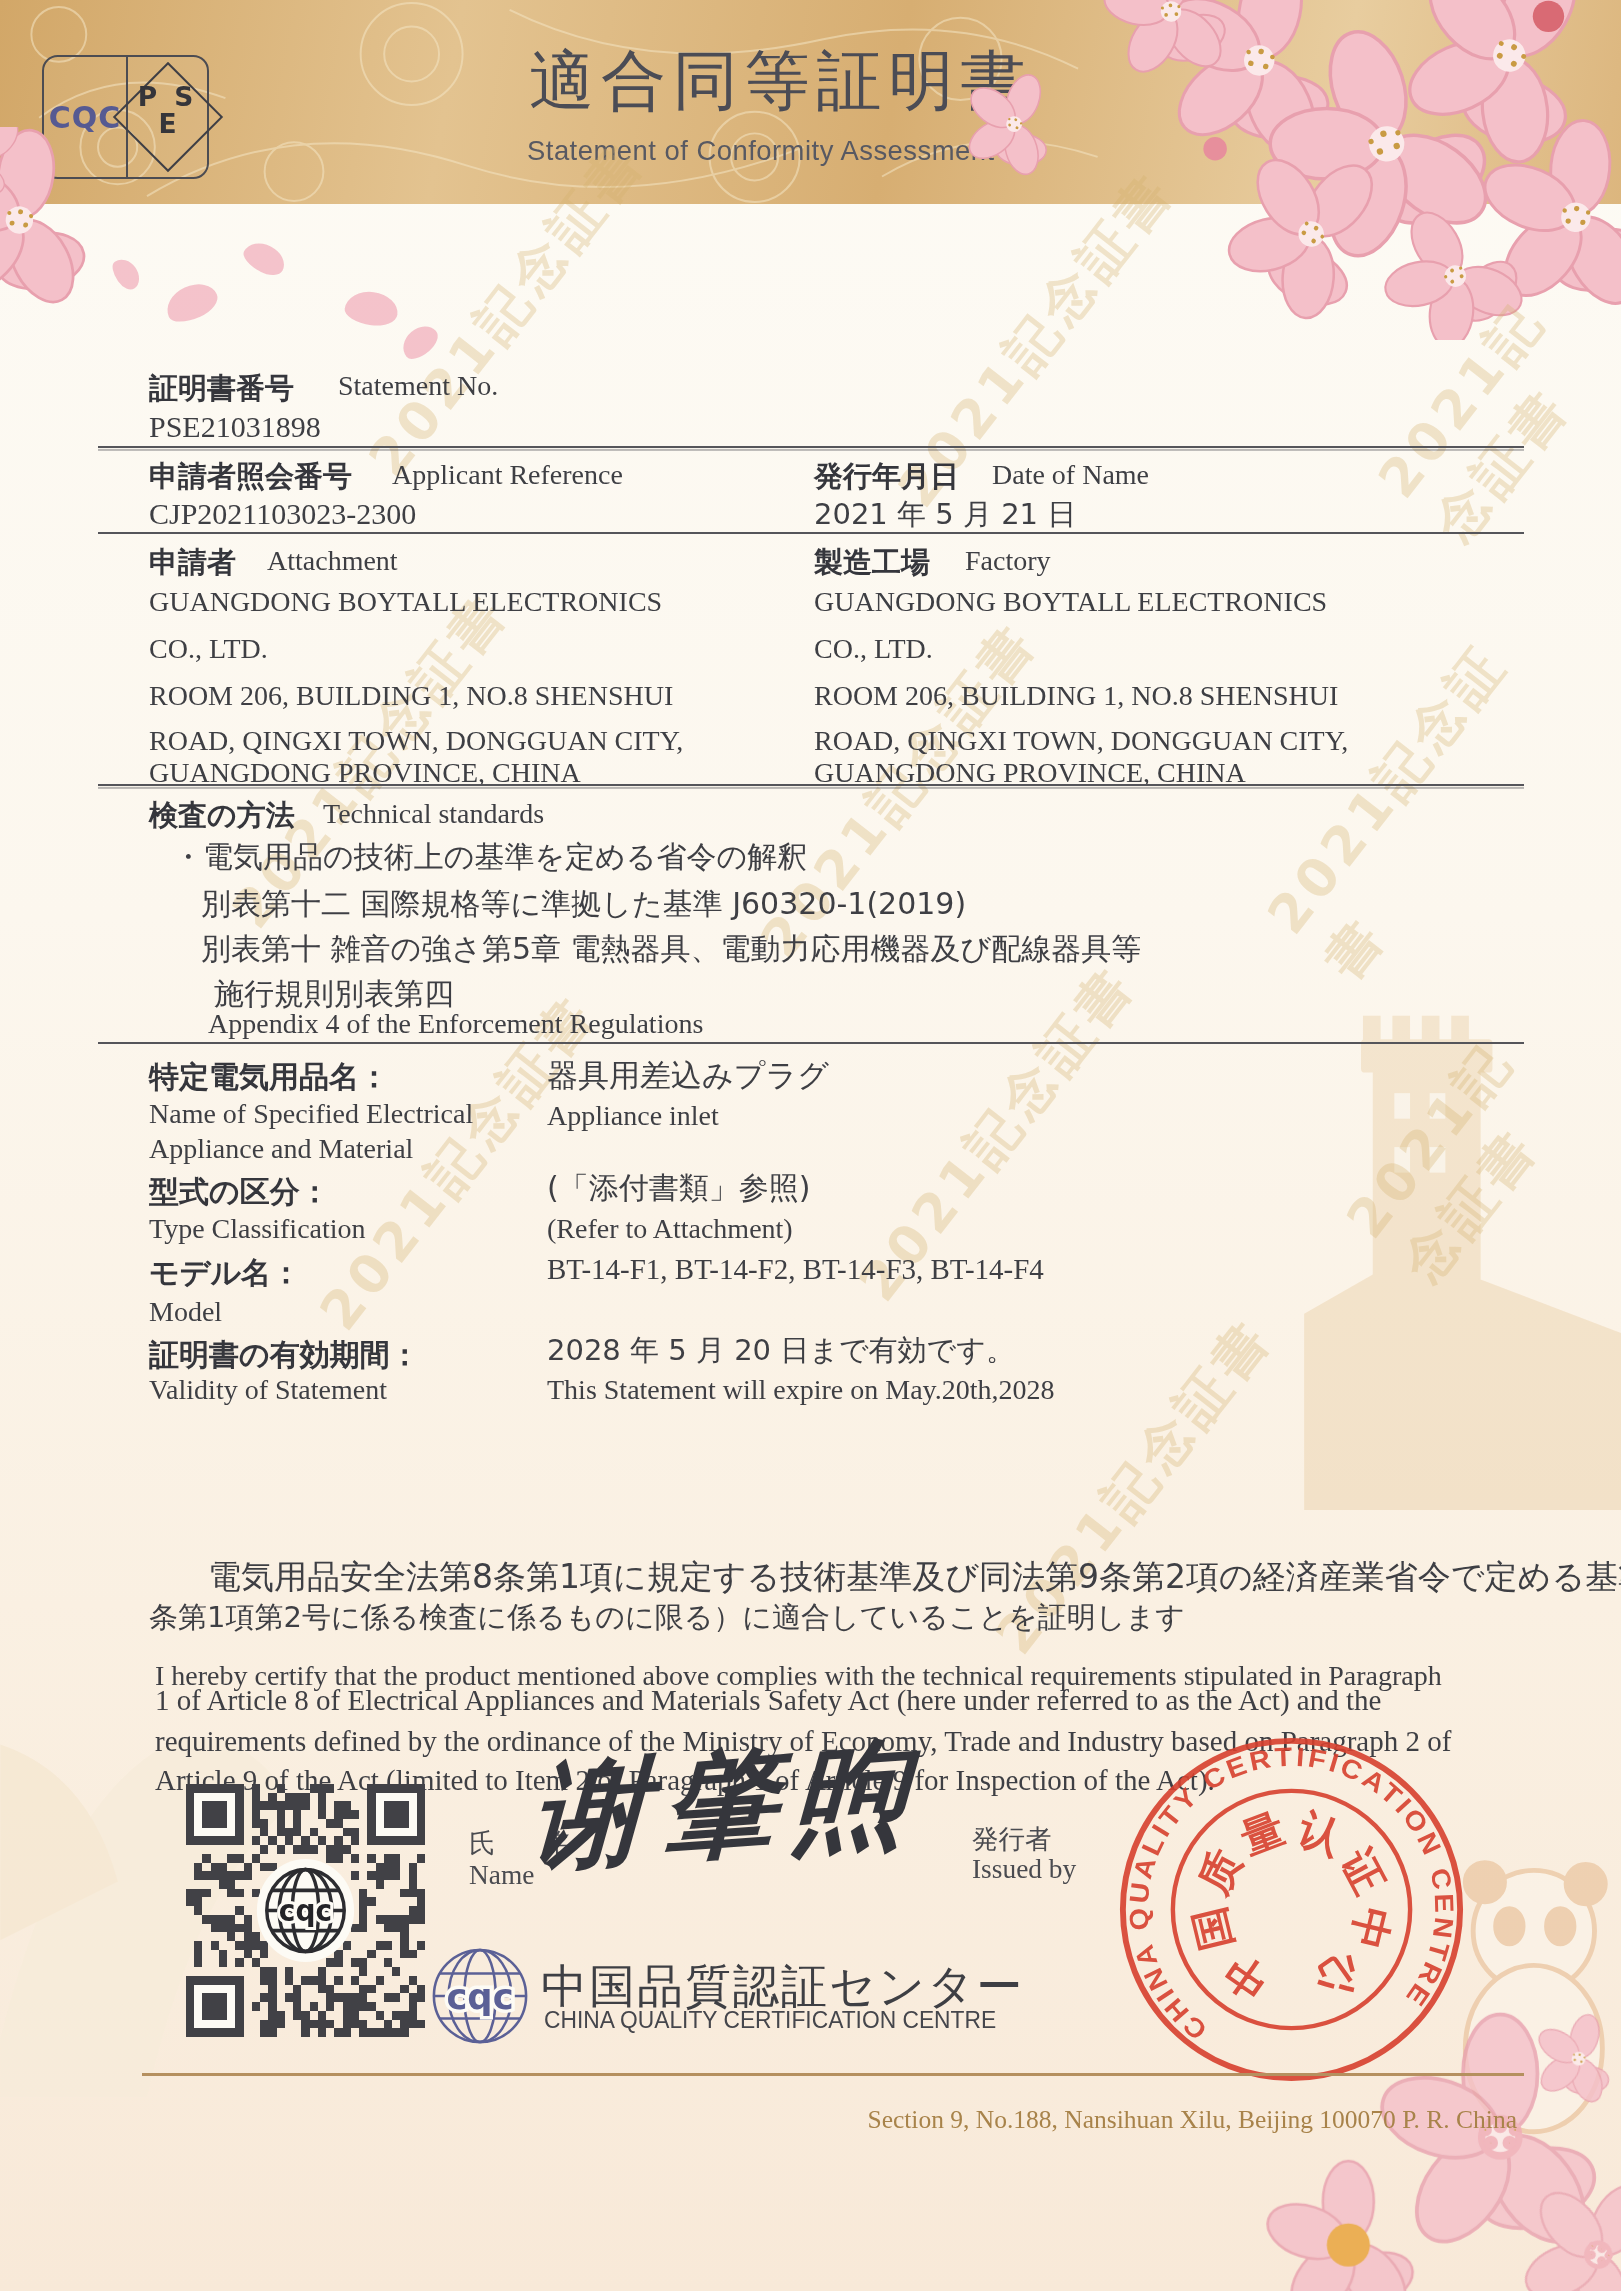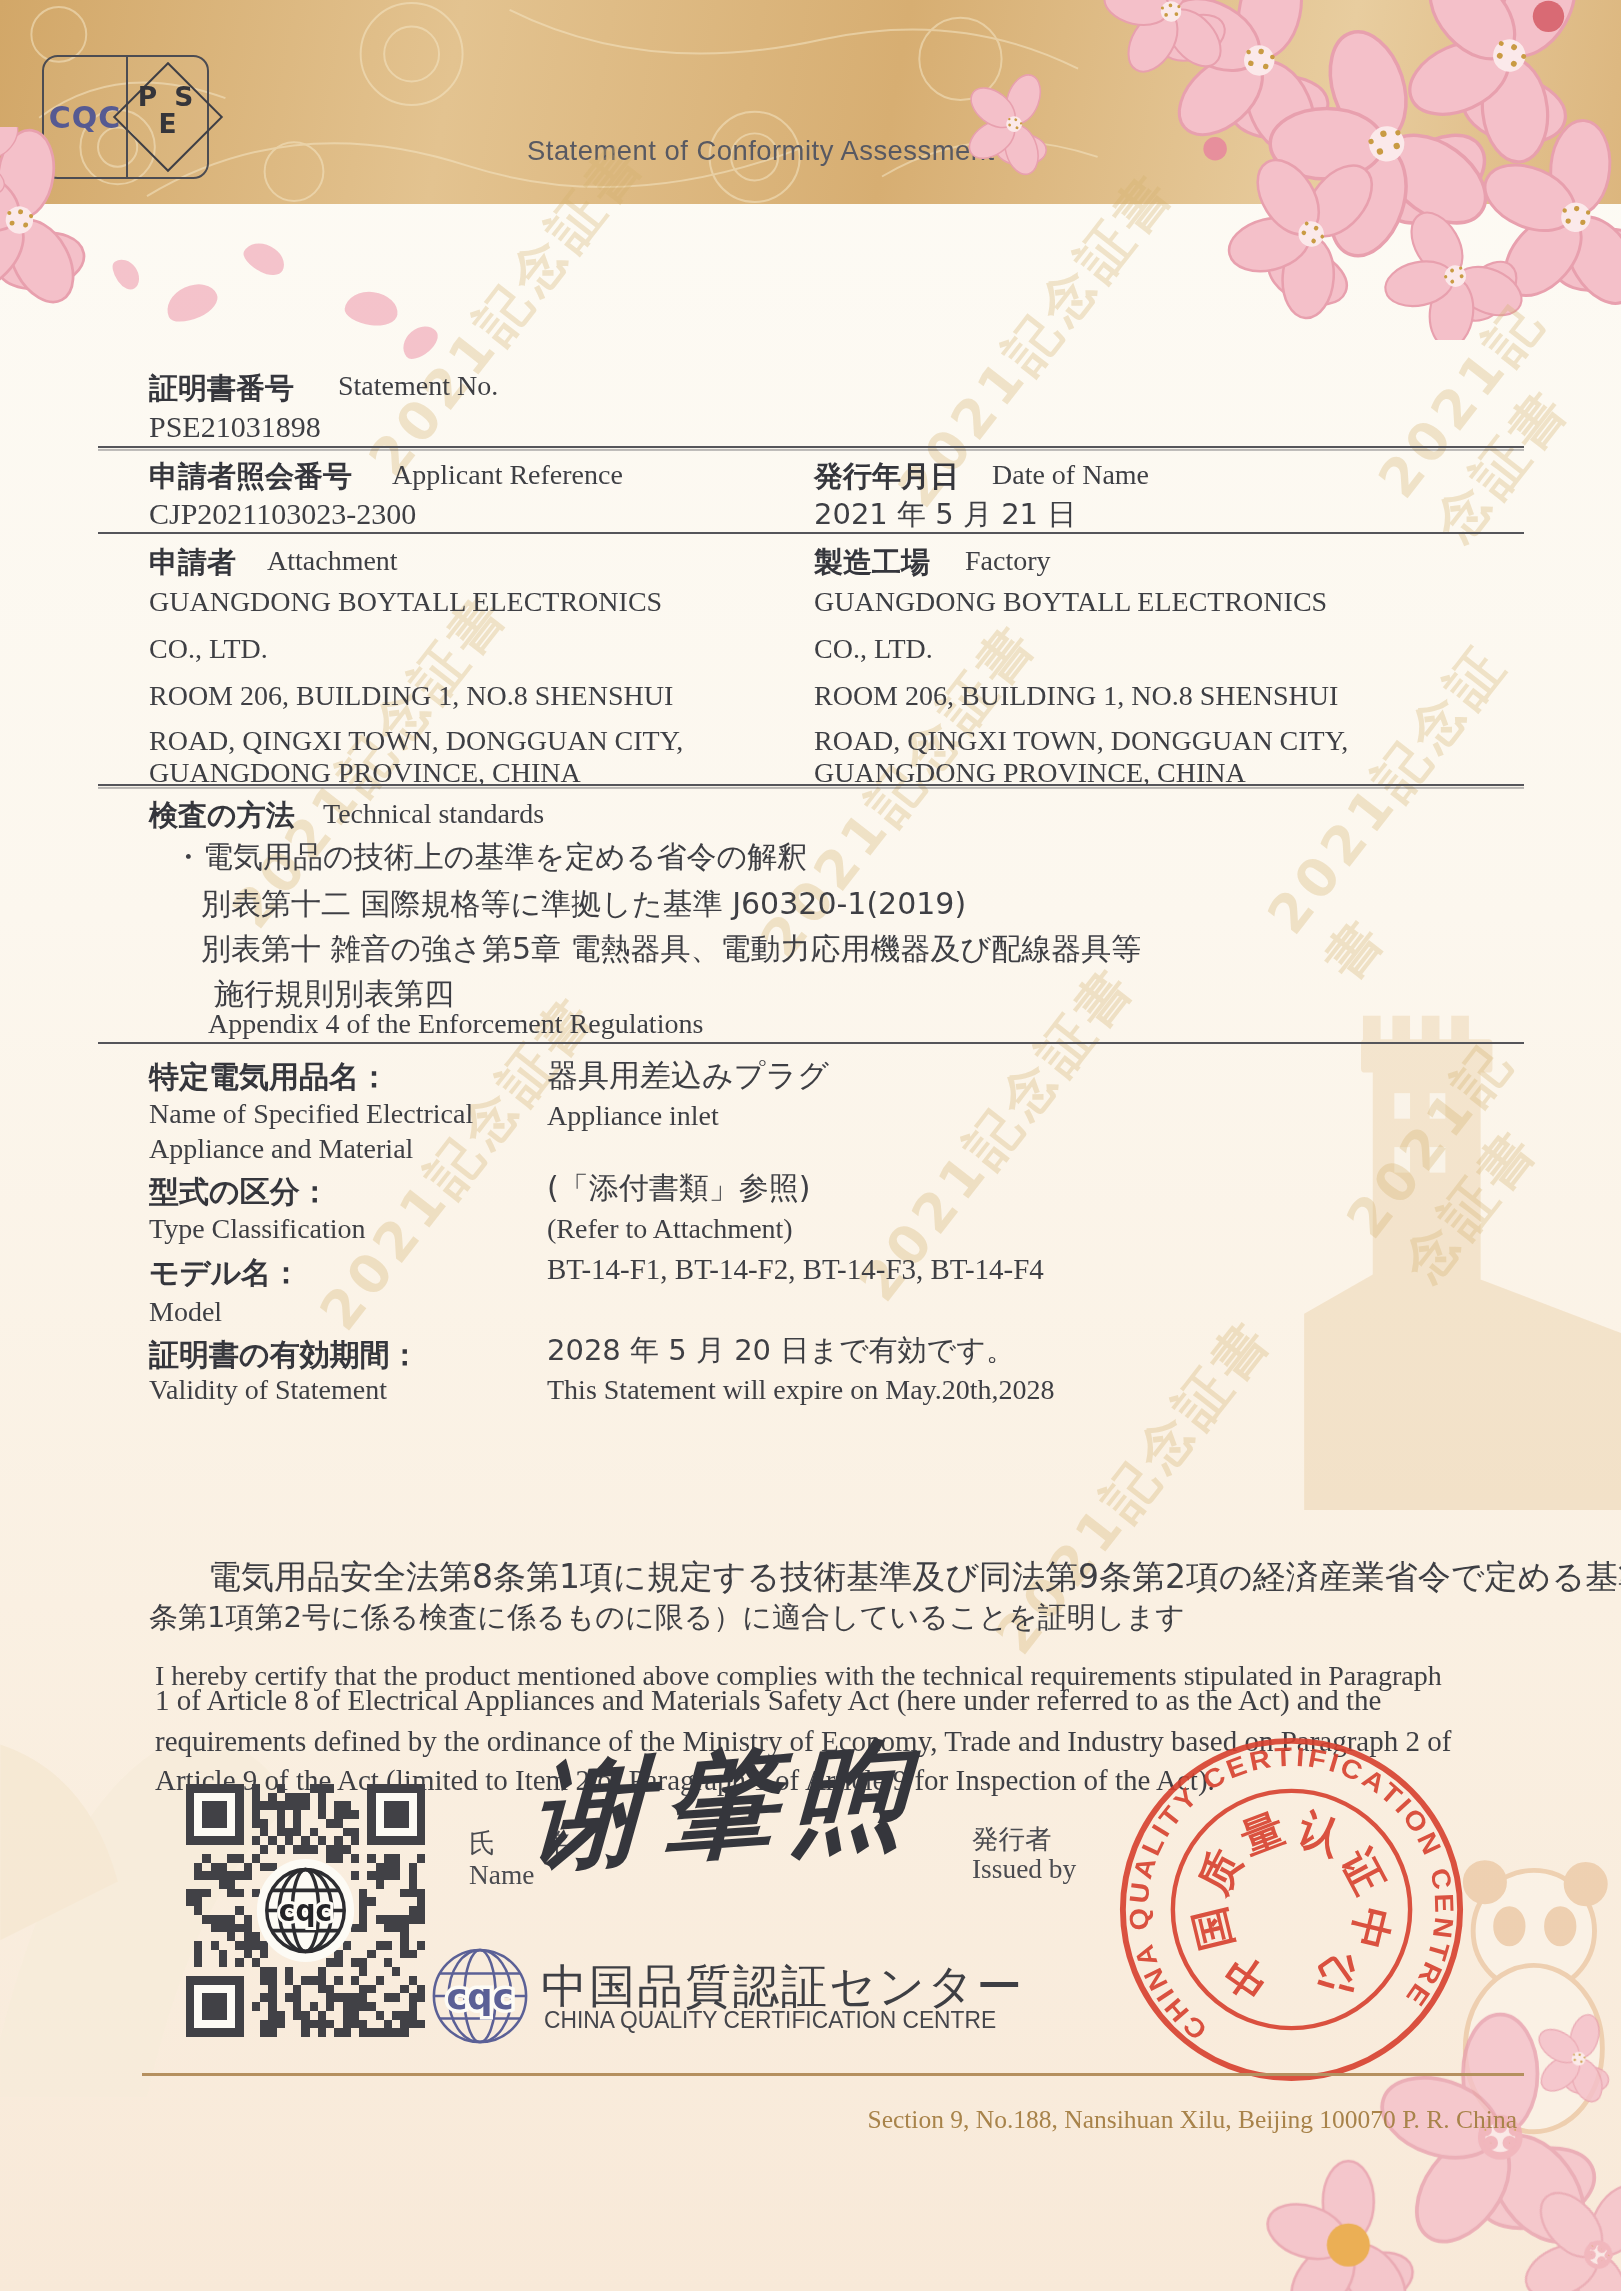--- a/index.html
+++ b/index.html
@@ -84,20 +84,21 @@
     <div id="logo-cqc-cell">
       <span>CQC</span>
     </div>
     <div id="logo-pse-cell">
       <div id="pse-diamond"></div>
       <div class="pse-t" id="pse-line1">P S</div>
       <div class="pse-t" id="pse-line2">E</div>
     </div>
   </div>
 
+  <div id="doc-title" class="jp">適合同等証明書</div>
   <div id="doc-subtitle">Statement of Conformity Assessment</div>
 
   <svg class="deco" style="left:921px;top:-23.5px;" width="700" height="363" viewBox="0 0 714 370">
     <defs>
       <g id="flower">
         <g fill="#f4c0c9" stroke="#e8a0ae" stroke-width="2">
           <ellipse cx="0" cy="-34" rx="20" ry="32"></ellipse>
           <ellipse cx="32" cy="-10" rx="20" ry="32" transform="rotate(72)"></ellipse>
           <ellipse cx="0" cy="0" rx="20" ry="32" transform="rotate(144) translate(0,-34)"></ellipse>
           <ellipse cx="0" cy="0" rx="20" ry="32" transform="rotate(216) translate(0,-34)"></ellipse>

